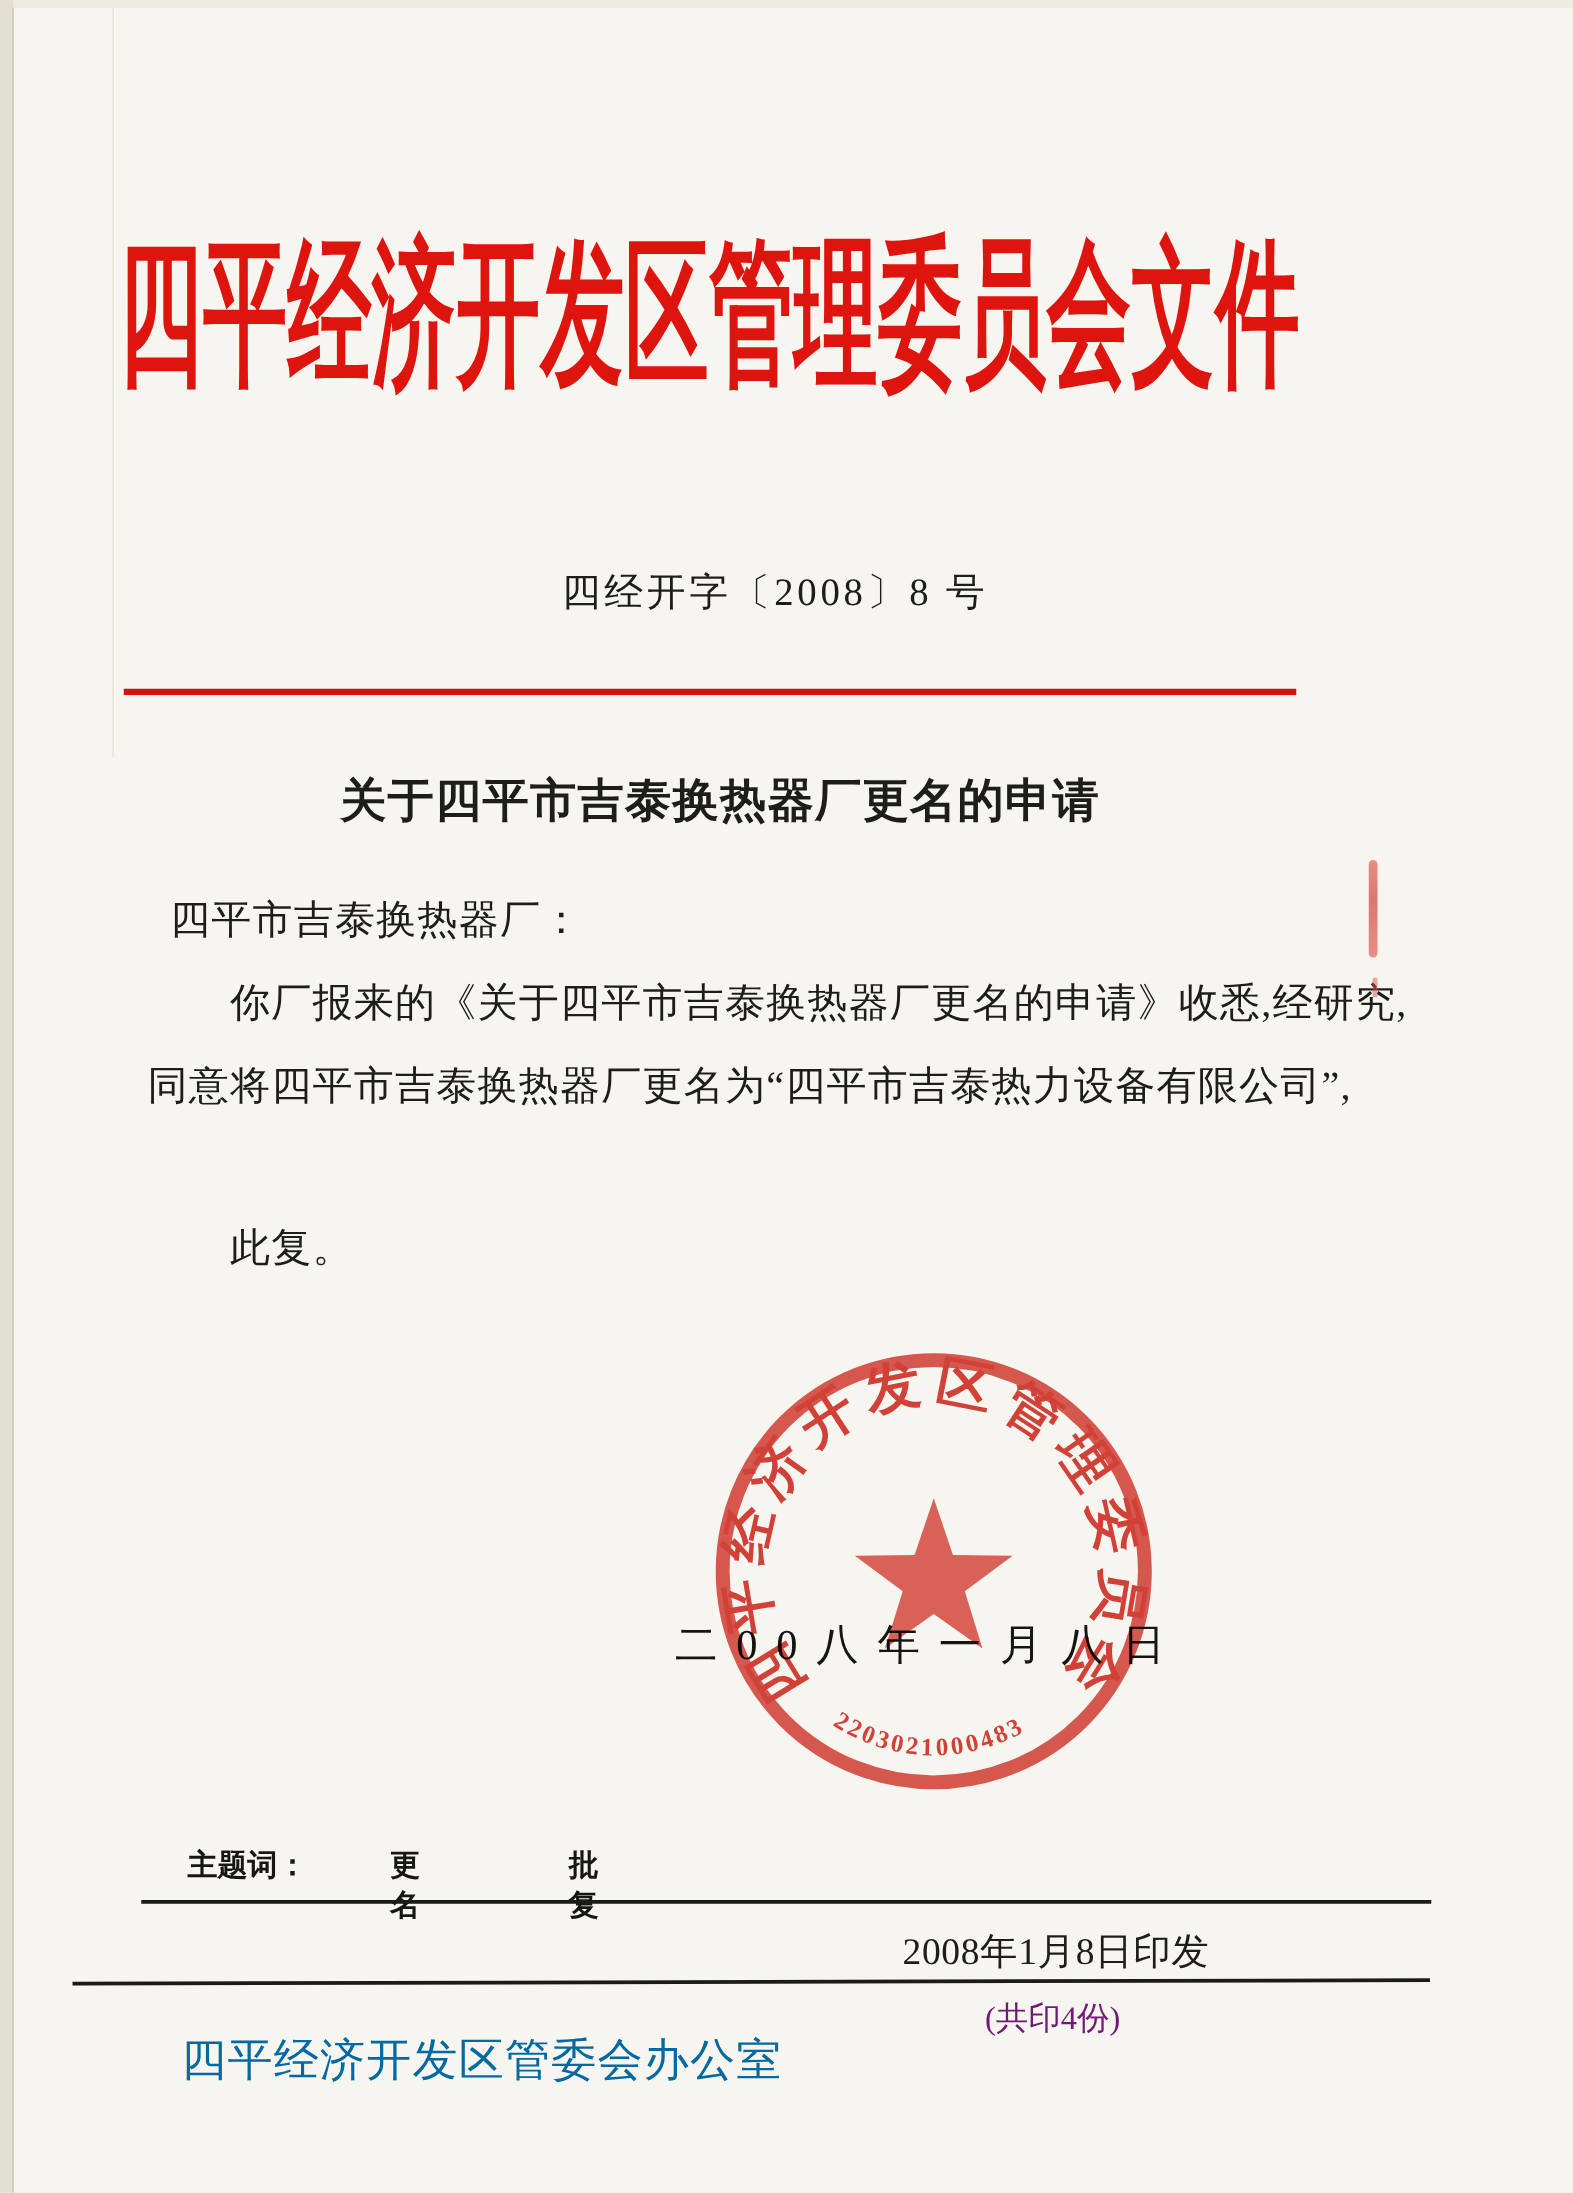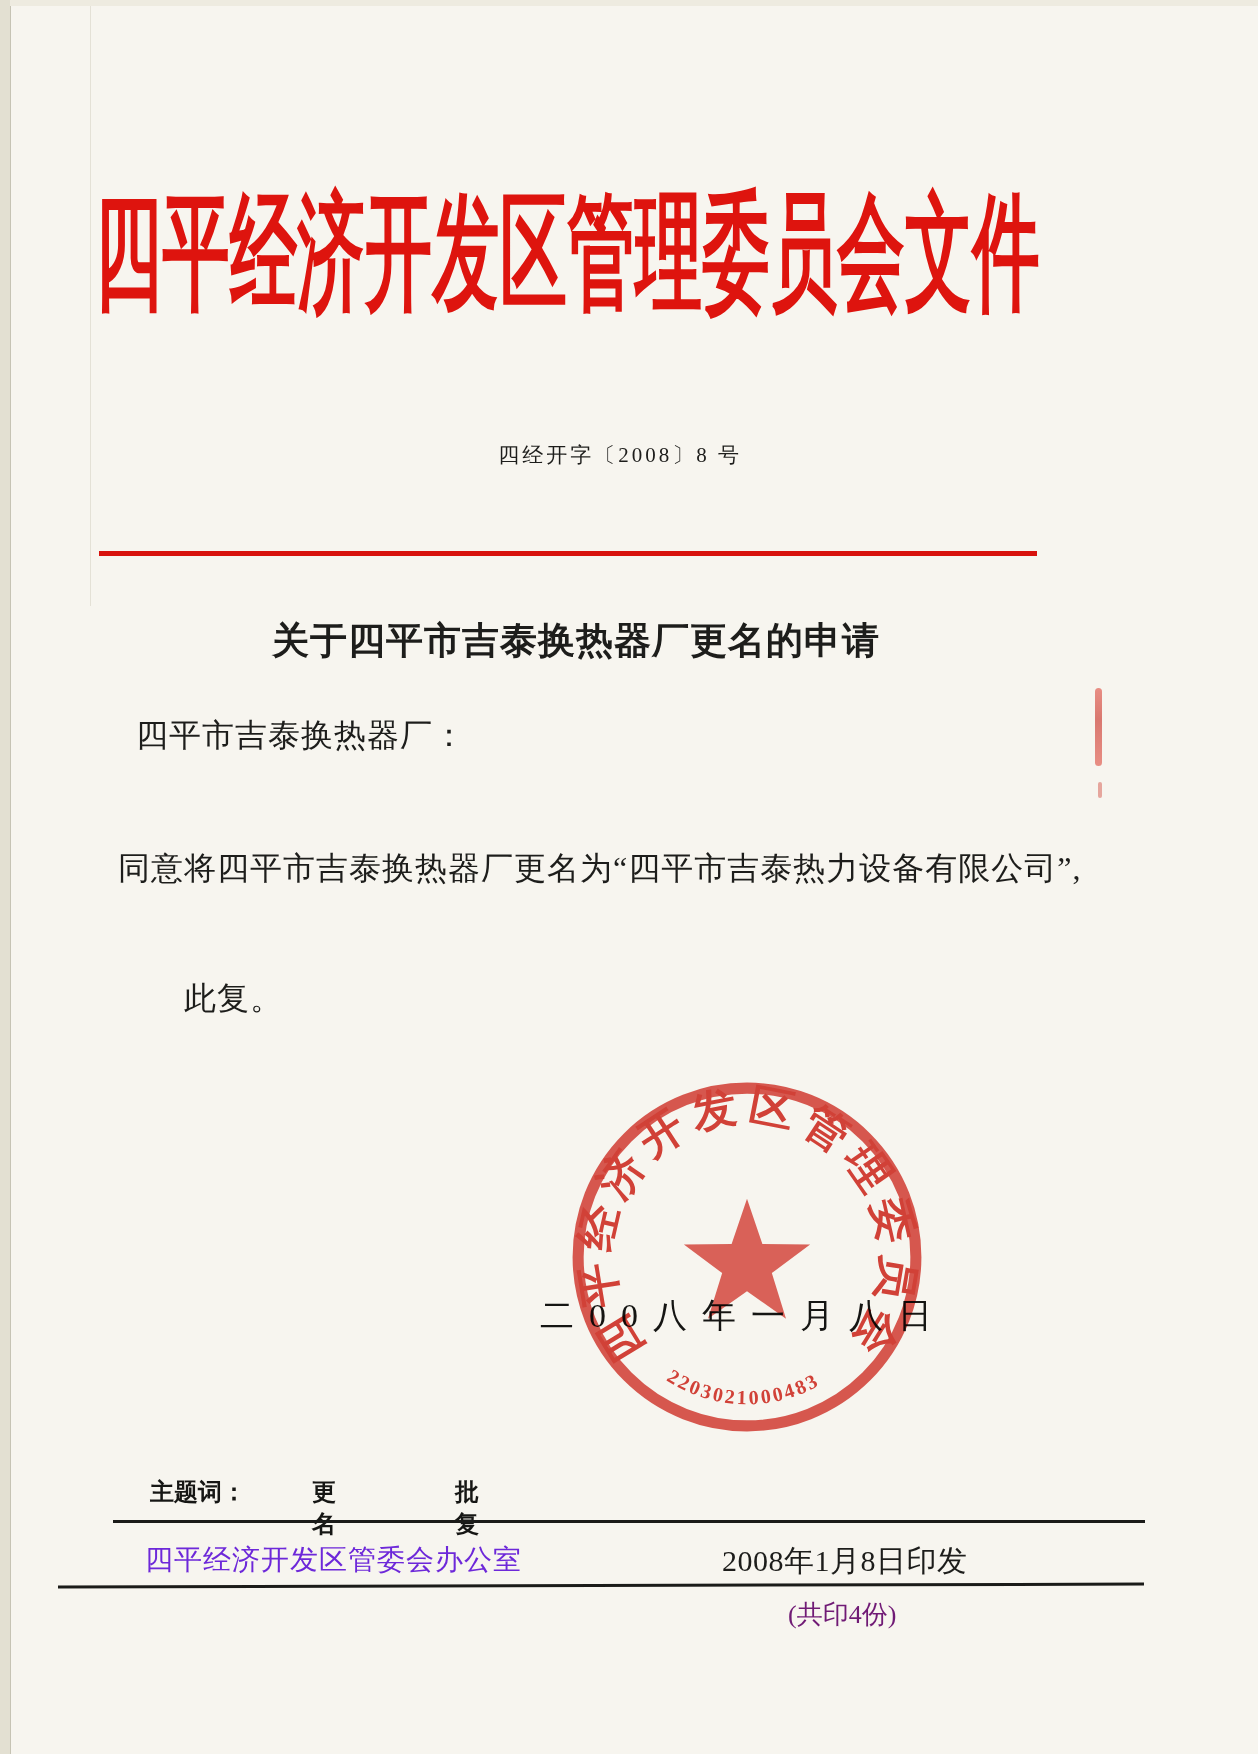--- a/index.html
+++ b/index.html
@@ -8,22 +8,22 @@
   .paper{position:absolute;left:10px;top:6px;right:0;bottom:0;
     background:#f7f5ef;}
   .edge-left{position:absolute;left:0;top:0;bottom:0;width:10px;
     background:#e3e0d2;border-right:1px solid #c6c3b4;}
   .edge-top{position:absolute;left:10px;top:0;right:0;height:6px;background:#eeebe0;}
   .crease{position:absolute;left:90px;top:6px;width:1px;height:600px;
     background:#e4e1d6;}
   .masthead{position:absolute;left:95px;top:190px;width:950px;
     font-size:67px;font-weight:bold;color:#de140e;white-space:nowrap;
     letter-spacing:0.5px;line-height:1;transform:scaleY(1.9);transform-origin:0 0;}
-  .doc-number{position:absolute;left:0;top:441px;width:1240px;text-align:center;
-    font-size:21px;color:#1d1d1b;letter-spacing:3px;}
+  .doc-number{position:absolute;left:0;top:453px;width:1240px;text-align:center;
+    font-size:31px;color:#1d1d1b;letter-spacing:3px;}
   .red-rule{position:absolute;left:99px;top:551px;width:938px;height:5px;
     background:#d8120d;}
   .doc-title{position:absolute;left:0;top:616px;width:1152px;text-align:center;
     font-family:"Liberation Sans","DejaVu Sans",sans-serif;
     font-size:37px;font-weight:700;color:#1d1d1b;letter-spacing:1px;}
   .bodyline{position:absolute;font-size:32px;color:#1d1d1b;letter-spacing:1px;
     white-space:nowrap;}
   .l1{left:136px;top:714px;}
   .l2{left:184px;top:781px;}
   .l3{left:118px;top:847px;}
@@ -38,22 +38,22 @@
   .code-chars{font-size:20px;font-weight:bold;fill:#d5342b;letter-spacing:2.5px;
     font-family:"Liberation Sans","DejaVu Sans",sans-serif;}
   .subject-row{position:absolute;left:150px;top:1476px;
     font-family:"Liberation Sans","DejaVu Sans",sans-serif;
     font-size:24px;font-weight:700;color:#161614;}
   .subject-row .term1{position:absolute;left:162px;top:0;}
   .subject-row .term2{position:absolute;left:305px;top:0;}
   .rule{position:absolute;background:#1b1b19;height:3px;}
   .rule-a{left:113px;top:1520px;width:1032px;}
   .rule-b{left:58px;top:1584px;width:1086px;transform:rotate(-0.15deg);}
-  .footer-office{position:absolute;left:145px;top:1541px;font-size:28px;
-    color:#6d28d9;letter-spacing:1px;}
+  .footer-office{position:absolute;left:145px;top:1624px;font-size:36px;
+    color:#0369a1;letter-spacing:1px;}
   .footer-date{position:absolute;left:722px;top:1541px;font-size:30px;
     color:#1d1d1b;letter-spacing:0.5px;}
   .copies{position:absolute;left:788px;top:1597px;font-size:26px;color:#701a75;}
   .smudge{position:absolute;left:1095px;top:688px;width:7px;height:78px;
     background:linear-gradient(#e0564a,#c9352b 40%,#e0564a);border-radius:4px;
     opacity:0.65;}
   .smudge2{position:absolute;left:1098px;top:782px;width:4px;height:16px;
     background:#d6584c;border-radius:3px;opacity:0.5;}
 </style>
 </head>
@@ -67,20 +67,21 @@
 
   <div class="masthead">四平经济开发区管理委员会文件</div>
 
   <div class="doc-number">四经开字〔2008〕8 号</div>
 
   <div class="red-rule"></div>
 
   <div class="doc-title">关于四平市吉泰换热器厂更名的申请</div>
 
   <div class="bodyline l1">四平市吉泰换热器厂：</div>
+  <div class="bodyline l2">你厂报来的《关于四平市吉泰换热器厂更名的申请》收悉,经研究,</div>
   <div class="bodyline l3">同意将四平市吉泰换热器厂更名为“四平市吉泰热力设备有限公司”,</div>
   <div class="bodyline l5">此复。</div>
 
   <div class="date-line">二00八年一月八日</div>
 
   <svg class="seal" viewBox="0 0 380 380" aria-hidden="true">
     <circle cx="190" cy="190" r="168" fill="none" stroke="#d5342b" stroke-width="11" opacity="0.88"></circle>
     <polygon points="190,132 205.3,177 252.8,177.6 214.7,206 228.8,251.4 190,224 151.2,251.4 165.3,206 127.2,177.6 174.7,177" fill="#d5342b" opacity="0.82"></polygon>
     <defs>
       <path id="ringPath" d="M 94.5 285.5 A 135 135 0 1 1 285.5 285.5" fill="none"></path>

